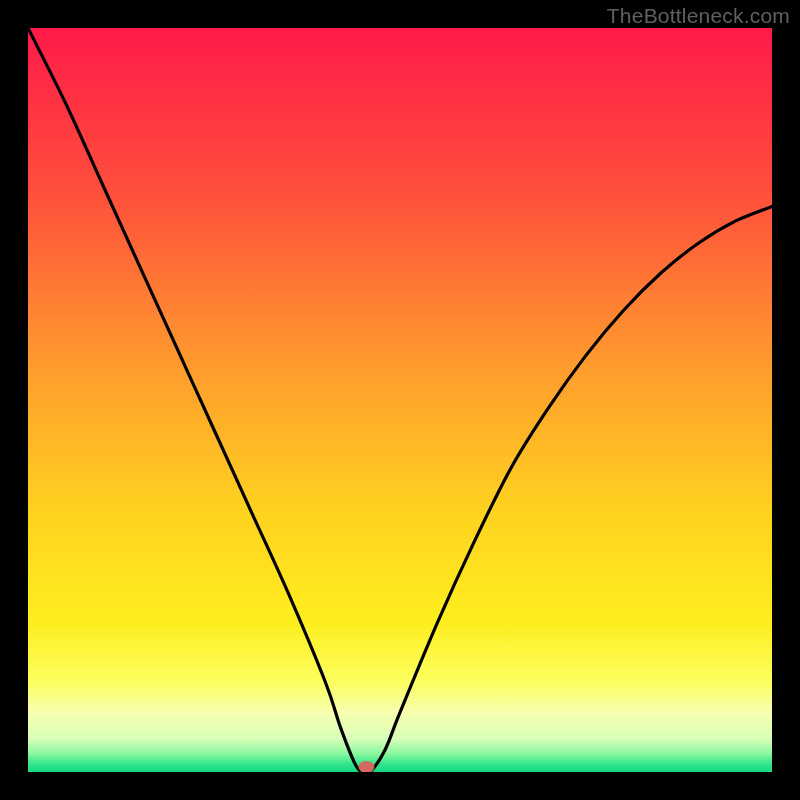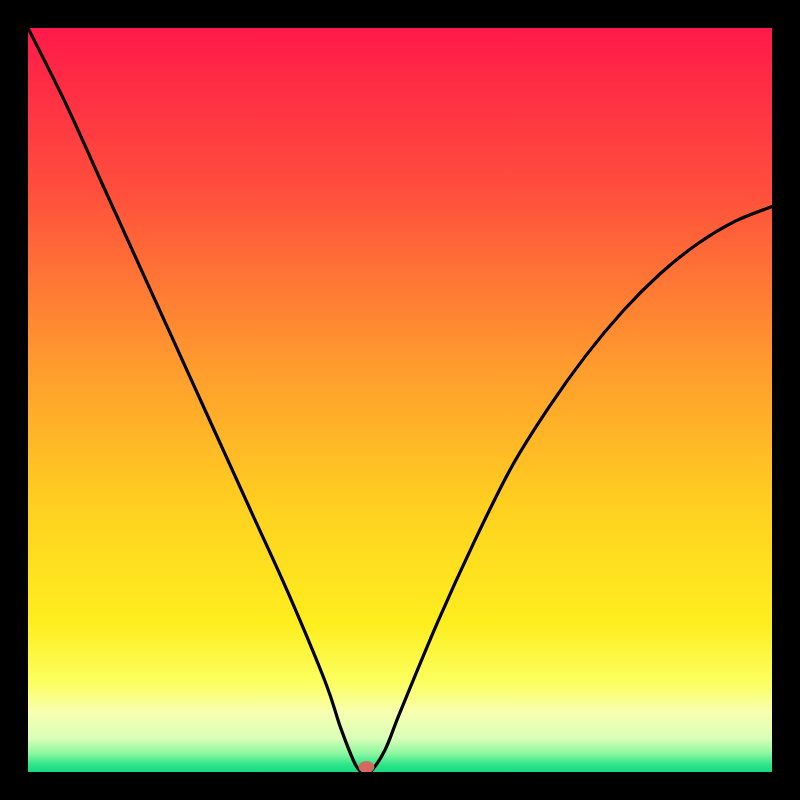--- a/index.html
+++ b/index.html
@@ -32,20 +32,21 @@
     font-size: 21px;
     font-weight: 500;
     letter-spacing: 0.2px;
   }
 </style>
 </head>
 <body>
 
 <div class="frame">
 
+  <div class="watermark">TheBottleneck.com</div>
 
   <svg class="plot-area" viewBox="0 0 744 744" preserveAspectRatio="none">
     <defs>
       <linearGradient id="bg-grad" x1="0" y1="0" x2="0" y2="1">
           <stop offset="0%" stop-color="#ff1a49"></stop>
           <stop offset="22%" stop-color="#ff4f3c"></stop>
           <stop offset="45%" stop-color="#ff9a2e"></stop>
           <stop offset="65%" stop-color="#ffd21f"></stop>
           <stop offset="80%" stop-color="#feee1f"></stop>
           <stop offset="88%" stop-color="#fbff60"></stop>

